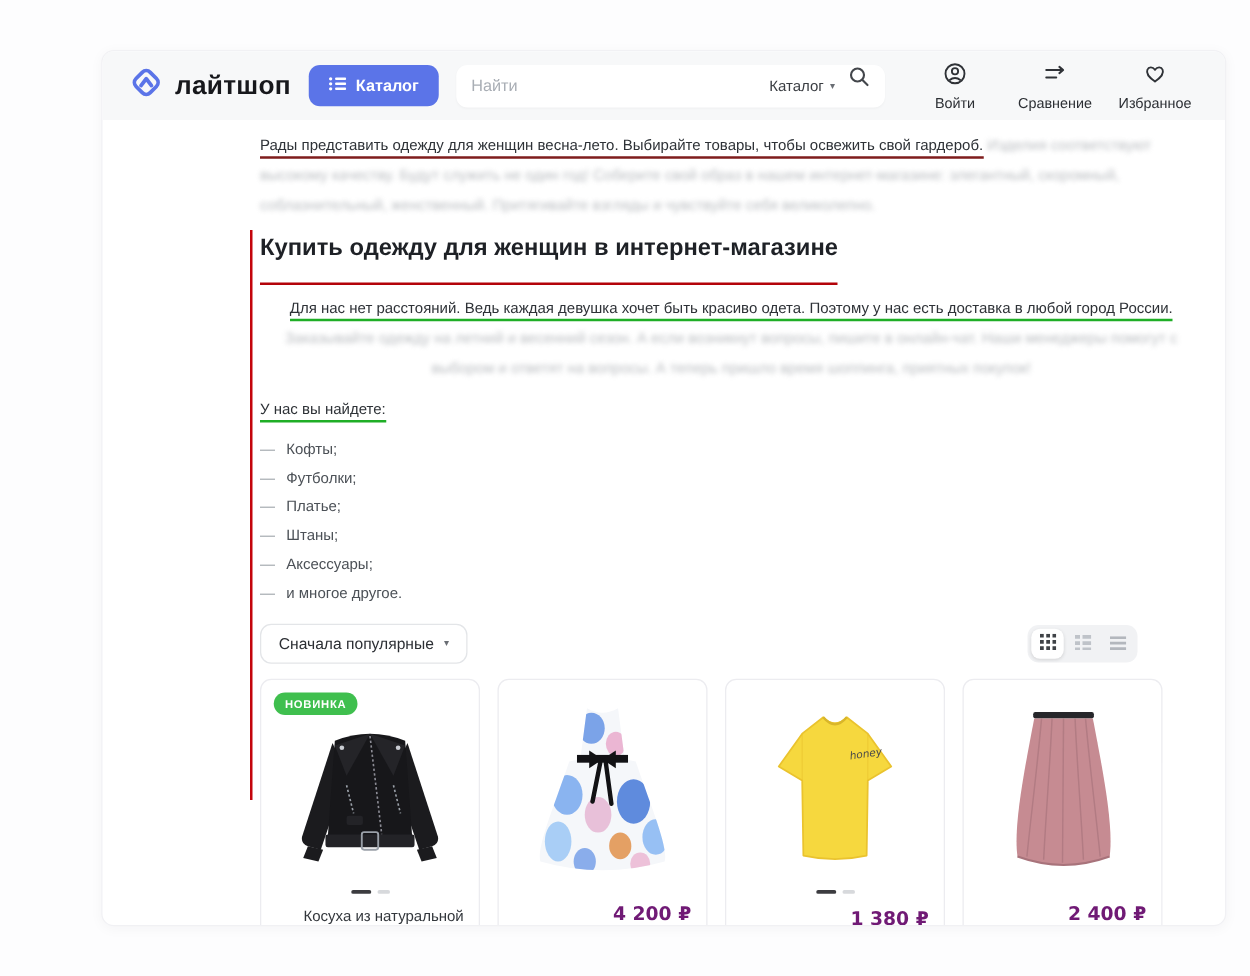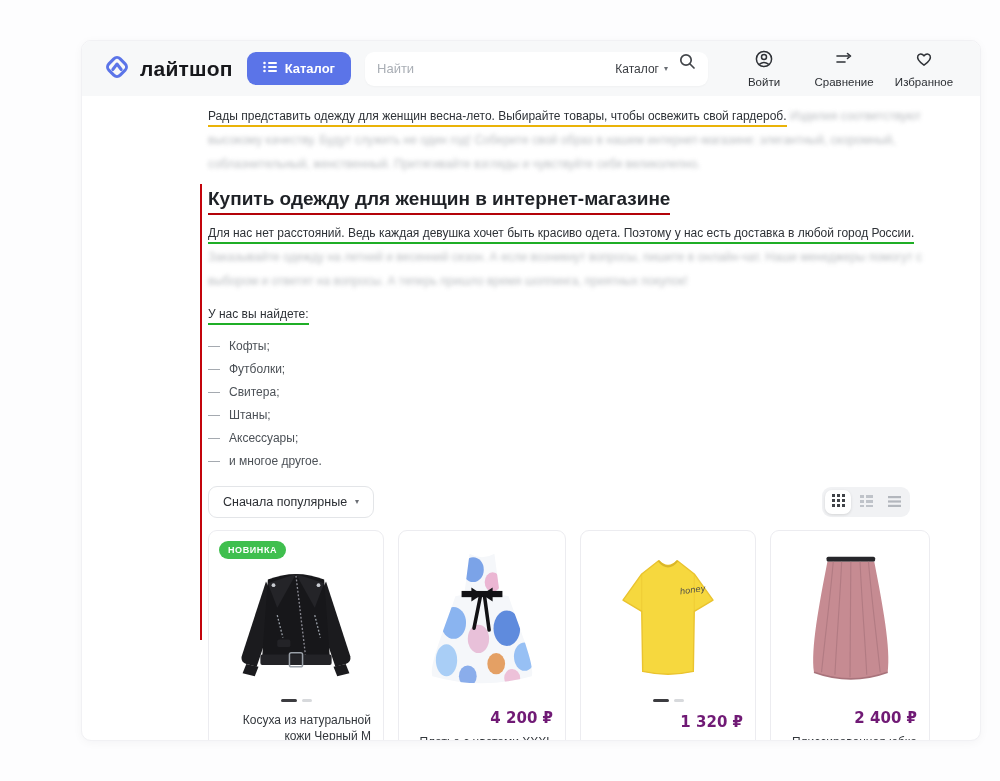--- a/index.html
+++ b/index.html
@@ -23,25 +23,25 @@
   .search-scope { display:flex; align-items:center; gap:5px; font-size:12px; color:#3a3d42; cursor:pointer; white-space:nowrap; }
   .caret { font-size:8px; color:#6a6e74; line-height:1; }
   .header-actions { display:flex; gap:8px; margin-left:6px; }
   .header-action { width:72px; display:flex; flex-direction:column; align-items:center; gap:3px; cursor:pointer; }
   .header-action .label { font-size:11.5px; color:#2c2f34; }
 
   
   .main { position:relative; padding:0 70px 0 126px; }
   .para { font-size:12px; line-height:24px; color:#2e3237; margin-top:8px; margin-right:-52px; }
   .blurtext { color:#8d9298; filter:blur(2.1px); opacity:.6; }
-  .u-red { border-bottom:2px solid #eab308; padding-bottom:2px; }
+  .u-red { border-bottom:2px solid #7f1d1d; padding-bottom:2px; }
   .u-green { border-bottom:2px solid #1fae26; padding-bottom:2px; }
   .page-heading { margin-top:12px; font-size:19px; font-weight:bold; color:#1e2126; }
-  .page-heading .hwrap { display:inline-block; border-bottom:2.5px solid #b30309; padding-bottom:3px; }
-  .para2 { margin-top:6px; }
+  .page-heading .hwrap { display:inline-block; border-bottom:2.5px solid #b30309; padding-bottom:16px; }
+  .para2 { margin-top:6px;text-align:center; }
   .list-intro { font-size:12px; color:#2e3237; margin-top:14px; display:inline-block; }
   .find-list { list-style:none; margin-top:12px; }
   .find-list li { font-size:12px; color:#4c5157; line-height:18px; margin-bottom:5px; display:flex; gap:9px; }
   .find-list .dash { color:#9aa0a6; }
 
   
   .annot-vline { position:absolute; left:118px; top:80px; width:2px; height:456px; background:#c3040c; }
 
   
   .toolbar { margin-top:16px; display:flex; align-items:center; justify-content:space-between; }
@@ -159,21 +159,21 @@
         <li>
             <span class="dash">—</span>
             <span>Кофты;</span>
           </li>
         <li>
             <span class="dash">—</span>
             <span>Футболки;</span>
           </li>
         <li>
             <span class="dash">—</span>
-            <span>Свитера;</span>
+            <span>Платье;</span>
           </li>
         <li>
             <span class="dash">—</span>
             <span>Штаны;</span>
           </li>
         <li>
             <span class="dash">—</span>
             <span>Аксессуары;</span>
           </li>
         <li>
@@ -306,21 +306,21 @@
               <path d="M70 14 Q80 26 90 14" fill="none" stroke="#d9b62a" stroke-width="2"></path>
               <path d="M52 68 L52 28" stroke="#eac32e" stroke-width="1" opacity=".6"></path>
               <path d="M108 68 L108 28" stroke="#eac32e" stroke-width="1" opacity=".6"></path>
               <text x="93" y="50" font-family="DejaVu Sans, sans-serif" font-size="9" font-style="italic" fill="#4a4a4a" transform="rotate(-8 93 50)">honey</text>
             </svg>
           </div>
           <div class="dots">
             <span class="dot-a"></span>
             <span class="dot-b"></span>
           </div>
-          <div class="price">1 320 ₽</div>
+          <div class="price">1 380 ₽</div>
 
         </div>
 
         <div class="product-card">
           <div class="product-image" style="height:158px;">
             <svg width="134" height="152" viewBox="0 0 160 180">
               <rect x="52" y="12" width="58" height="6" rx="2" fill="#26262a"></rect>
               <path d="M53 18 L109 18 C119 70 129 122 125 150 Q81 166 37 150 C33 122 43 70 53 18 Z" fill="#c68b92"></path>
               <g stroke="#b07a82" stroke-width="1.4" fill="none" opacity=".9">
                 <path d="M60 18 C56 64 50 110 46 150"></path>

